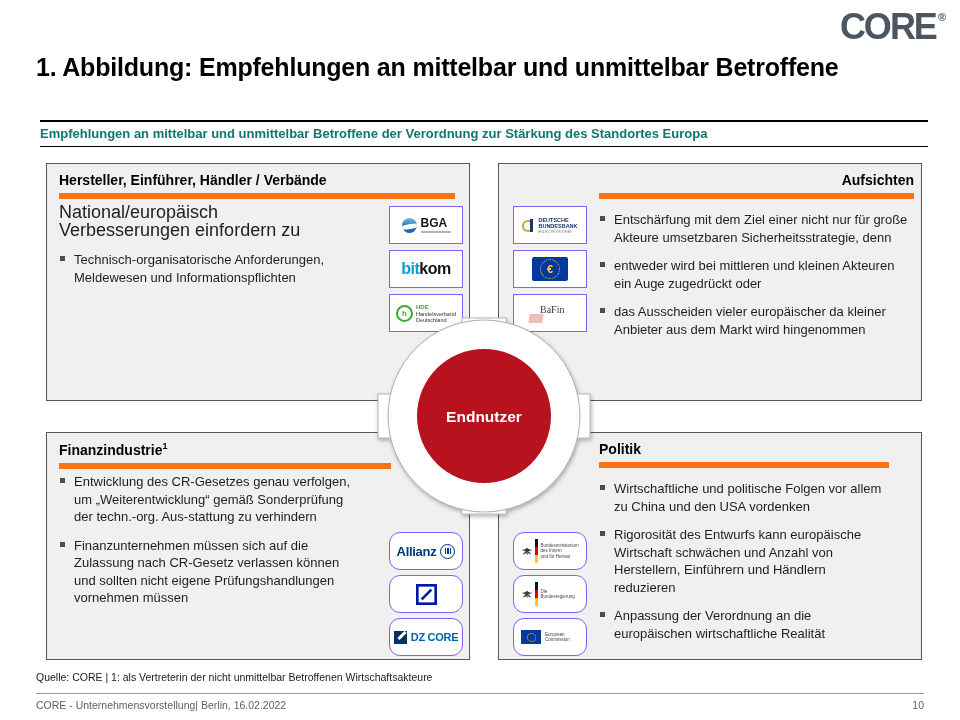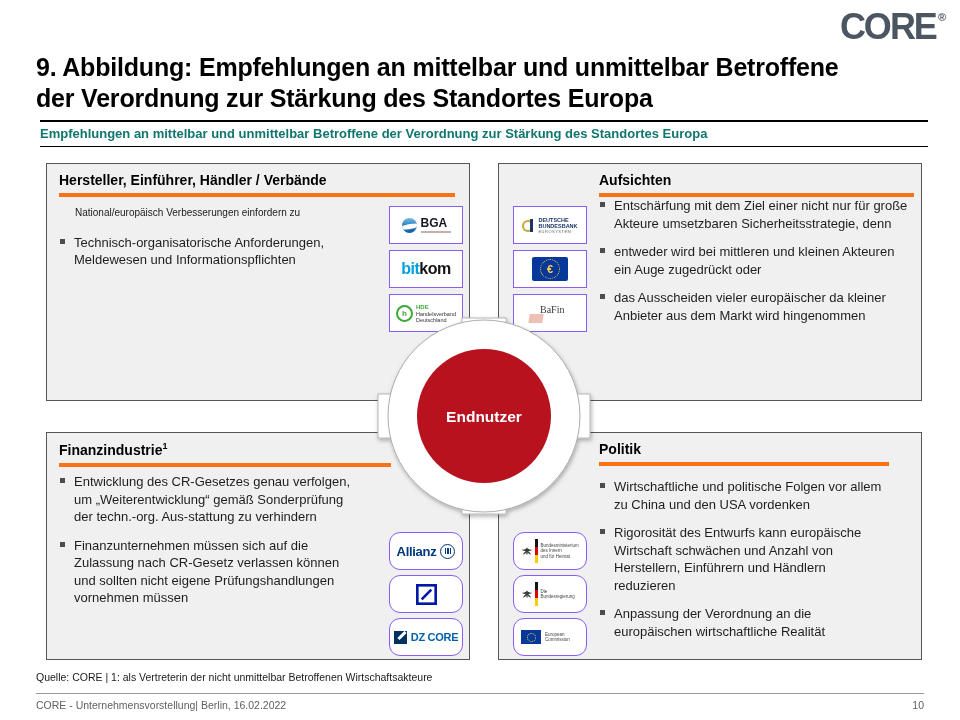--- a/index.html
+++ b/index.html
@@ -14,25 +14,25 @@
          line-height:31px;color:#000;letter-spacing:-0.2px;}
   
   .banner{position:absolute;left:40px;top:120px;width:888px;border-top:2px solid #000;
           border-bottom:1.5px solid #000;padding:4px 0 5px 0;font-size:13px;font-weight:bold;color:#0f766e;}
   
   .qbox{position:absolute;background:#f0f0f0;border:1.5px solid #54565a;box-sizing:border-box;}
   .box-tl{left:46px;top:163px;width:424px;height:238px;}
   .box-tr{left:498px;top:163px;width:424px;height:238px;}
   .box-bl{left:46px;top:432px;width:424px;height:228px;}
   .box-br{left:498px;top:432px;width:424px;height:228px;}
-  .qtitle{font-size:14px;font-weight:bold;color:#000;padding-bottom:5px;border-bottom:4px solid #f97316;}
+  .qtitle{font-size:14px;font-weight:bold;color:#000;padding-bottom:5px;border-bottom:6px solid #f97316;}
   .hdr-full{position:absolute;left:12px;top:8px;right:14px;}
   .hdr-short{position:absolute;left:12px;top:8px;width:332px;}
   .tcol{position:absolute;}
-  .intro{font-size:10px;line-height:17.5px;margin-bottom:12px;margin-left:16px;}
+  .intro{font-size:18px;line-height:17.5px;margin-bottom:12px;}
   .bullet{display:flex;margin-bottom:11px;}
   .bullet .mk{flex:none;width:5px;height:5px;background:#4d4d4d;margin:5px 9px 0 1px;}
   .bullet .bt{font-size:13px;line-height:17.5px;color:#1e1e1e;}
   
   .lcol{position:absolute;width:74px;}
   .lcard{width:72px;height:36px;background:#fff;border:1px solid #8b5cf6;margin-bottom:6px;
          display:flex;align-items:center;justify-content:center;overflow:hidden;}
   .lcard5{margin-bottom:5px;border-radius:11px;}
   
   .bga-globe{width:15px;height:15px;border-radius:50%;position:relative;overflow:hidden;flex:none;
@@ -92,22 +92,21 @@
   .center-svg{position:absolute;left:334px;top:266px;}
 </style>
 </head>
 <body>
 
 <div id="slide">
 
   <div class="core-logo"><span>CORE</span><sup>®</sup></div>
 
   <div class="title">
-    <div>9. Abbildung: Empfehlungen an mittelbar und unmittelbar Betroffene</div>
-    <div>der Verordnung zur Stärkung des Standortes Europa</div>
+    <div>1. Abbildung: Empfehlungen an mittelbar und unmittelbar Betroffene</div>
   </div>
 
   <div class="banner">Empfehlungen an mittelbar und unmittelbar Betroffene der Verordnung zur Stärkung des Standortes Europa</div>
 
   <div class="qbox box-tl">
     <div class="hdr-full">
       <div class="qtitle">Hersteller, Einführer, Händler / Verbände</div>
     </div>
     <div class="tcol" style="left:12px;top:40px;width:295px;">
       <div class="intro">National/europäisch Verbesserungen einfordern zu</div>
@@ -135,21 +134,21 @@
           <div class="hde-t1">HDE</div>
           <div class="hde-t2">Handelsverband</div>
           <div class="hde-t2">Deutschland</div>
         </span>
       </div>
     </div>
   </div>
 
   <div class="qbox box-tr">
     <div class="tcol" style="left:100px;top:8px;width:315px;">
-      <div class="qtitle" style="">Aufsichten</div>
+      <div class="qtitle" style="margin-bottom:12px;text-align:right;">Aufsichten</div>
       <div class="bullet">
           <span class="mk"></span>
           <span class="bt">Entschärfung mit dem Ziel einer nicht nur für große Akteure umsetzbaren Sicherheitsstrategie, denn</span>
         </div>
       <div class="bullet">
           <span class="mk"></span>
           <span class="bt">entweder wird bei mittleren und kleinen Akteuren ein Auge zugedrückt oder</span>
         </div>
       <div class="bullet">
           <span class="mk"></span>

